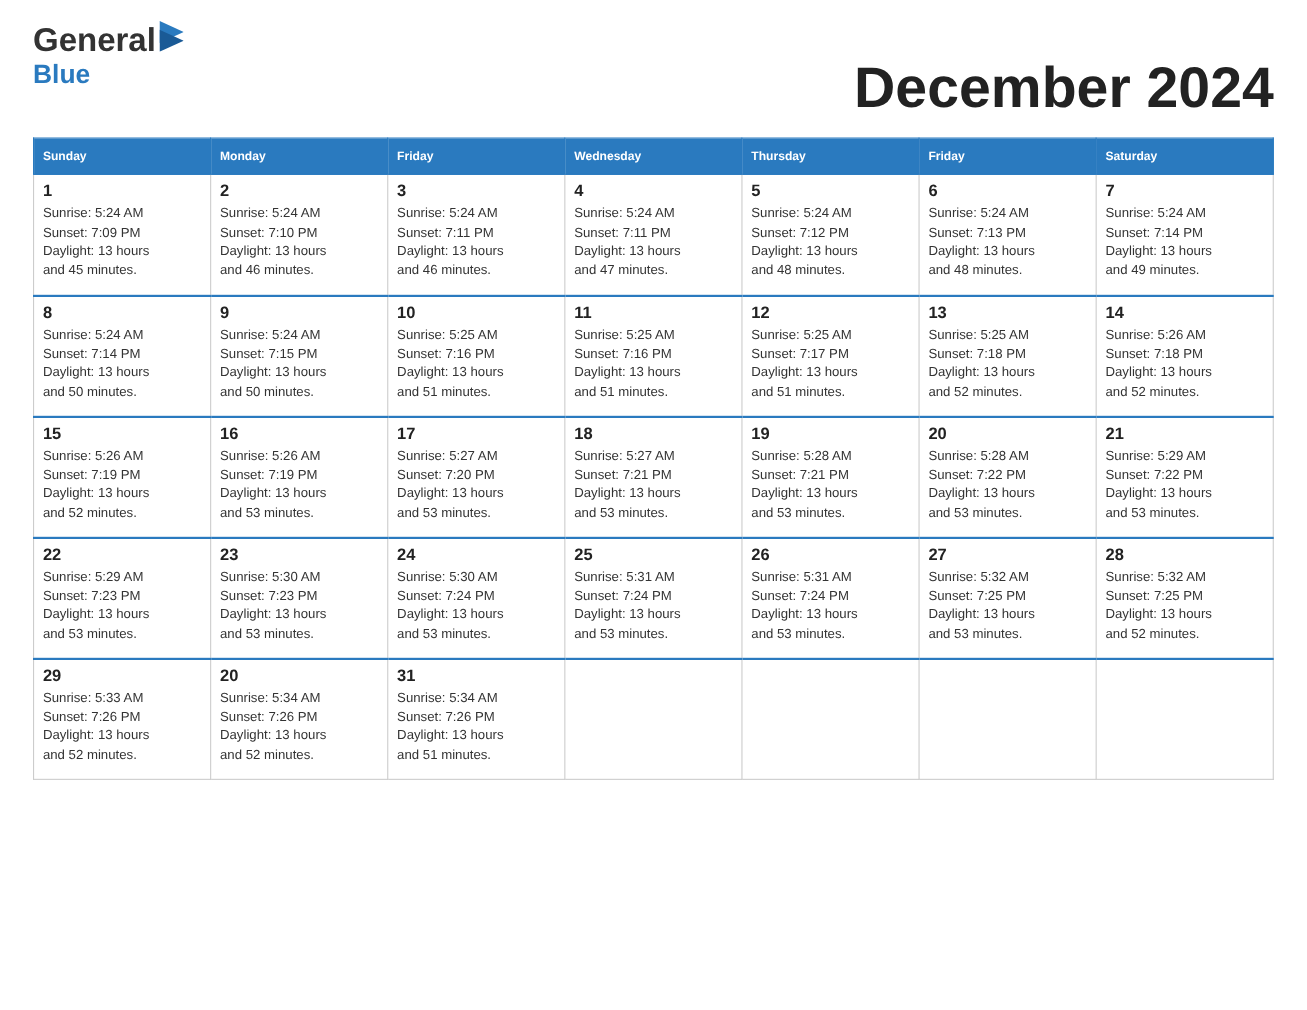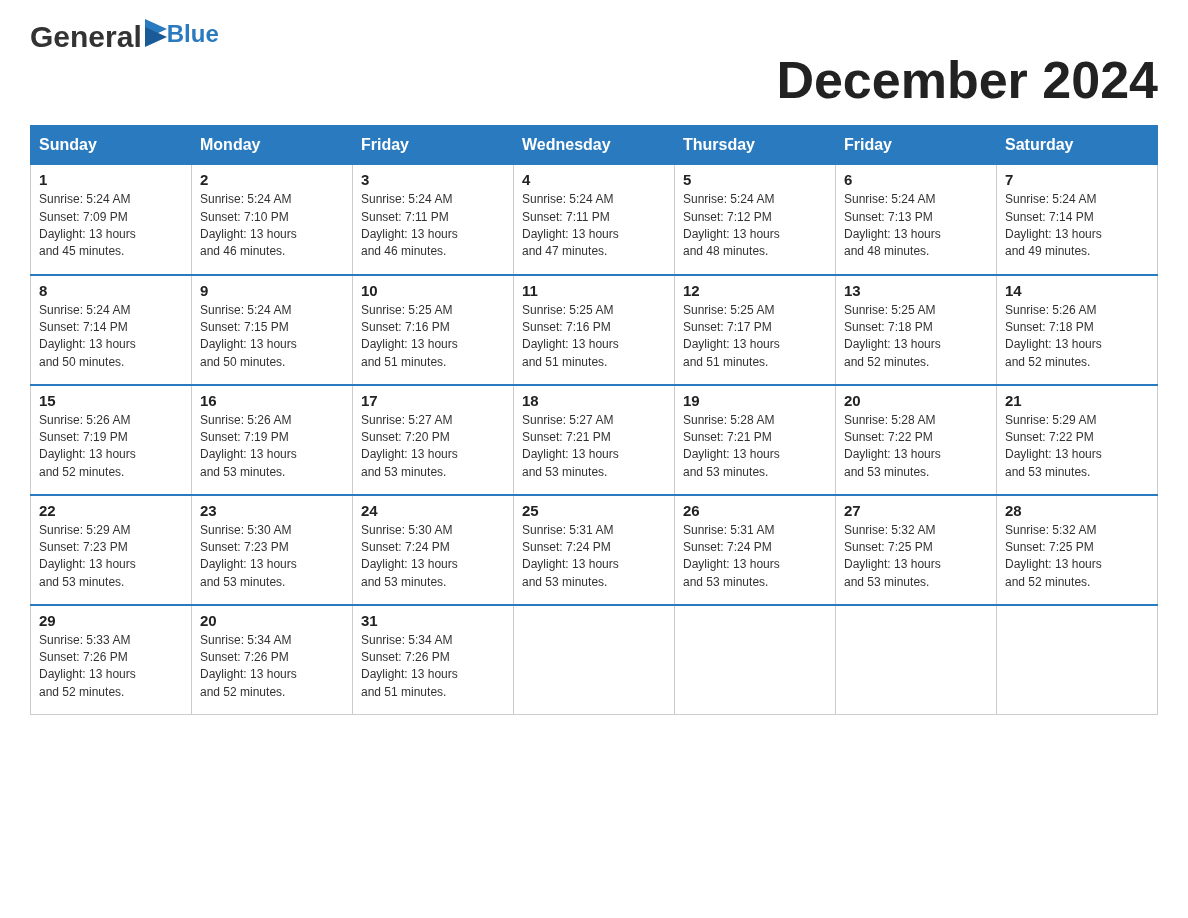--- a/index.html
+++ b/index.html
@@ -11,20 +11,21 @@
       padding: 20px 30px;
     }
     .header-area {
       display: flex;
       justify-content: space-between;
       align-items: flex-start;
       margin-bottom: 16px;
     }
     .logo {
       display: flex;
+      flex-direction: column;
       align-items: flex-start;
     }
     .title-area {
       text-align: right;
     }
     .month-title {
       font-size: 52px;
       font-weight: bold;
       color: #222;
       line-height: 1.1;
@@ -36,21 +37,21 @@
       margin-top: 4px;
     }
     .calendar-table {
       width: 100%;
       border-collapse: collapse;
       border: 1px solid #aaa;
     }
     .calendar-table th {
       background-color: #2a7abf;
       color: #fff;
-      font-size: 16px;
+      font-size: 11px;
       font-weight: bold;
       padding: 10px 8px;
       text-align: left;
       border: 1px solid #2a7abf;
     }
     .calendar-table td {
       border: 1px solid #ccc;
       vertical-align: top;
       padding: 6px 8px;
       width: calc(100% / 7);

